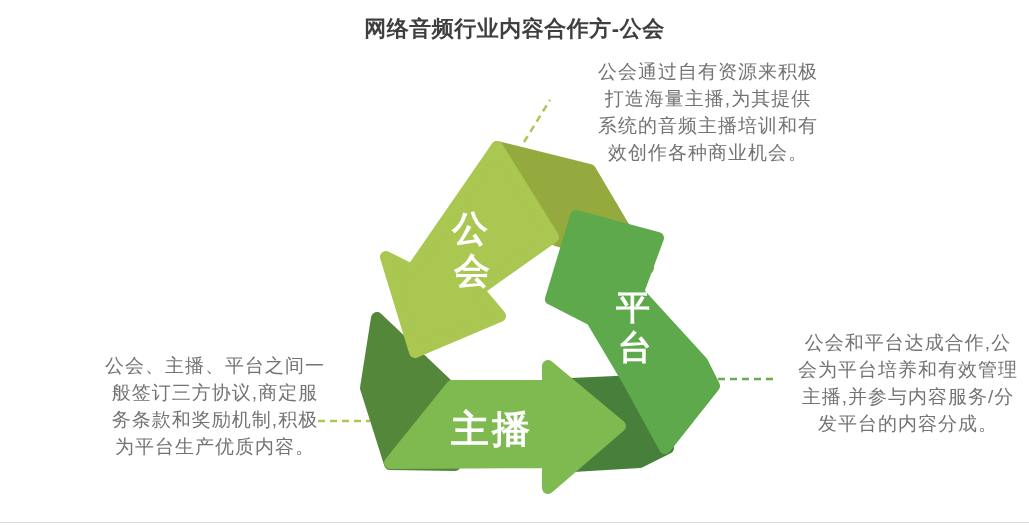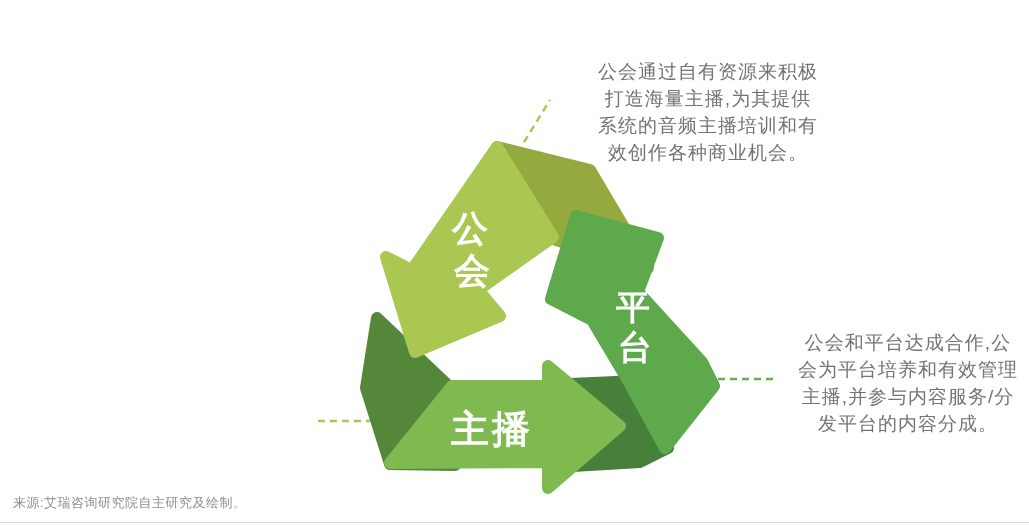--- a/index.html
+++ b/index.html
@@ -40,20 +40,21 @@
   .node-label{
     font-family:"Liberation Sans","DejaVu Sans",sans-serif;
     font-weight:bold;fill:#ffffff;
   }
 </style>
 </head>
 <body>
 
 <div class="canvas">
 
+  <div class="page-title">网络音频行业内容合作方-公会</div>
 
   <svg class="diagram" width="1029" height="525" viewBox="0 0 1029 525">
 
     <line class="connector" x1="524" y1="142" x2="550" y2="100" stroke="#a9c751"></line>
     <line class="connector" x1="318" y1="421" x2="370" y2="421" stroke="#a9c751"></line>
     <line class="connector" x1="718" y1="379" x2="776" y2="379" stroke="#6aaa50"></line>
 
     <path class="arm" d="M497,147 L590,170 L648,268 L556,240 Z" fill="#95aa3e" stroke="#95aa3e"></path>
 
     <path class="arm" d="M377,318 L455,392 L455,465 L390,464 L366,388 Z" fill="#55873a" stroke="#55873a"></path>
@@ -78,17 +79,20 @@
   <div class="note note-top-right">公会通过自有资源来积极
 打造海量主播,为其提供
 系统的音频主播培训和有
 效创作各种商业机会。</div>
 
   <div class="note note-right">公会和平台达成合作,公
 会为平台培养和有效管理
 主播,并参与内容服务/分
 发平台的内容分成。</div>
 
+  <div class="note note-left">公会、主播、平台之间一
+般签订三方协议,商定服
+务条款和奖励机制,积极
+为平台生产优质内容。</div>
 
-  <div class="source-line">来源:艾瑞咨询研究院自主研究及绘制。</div>
 
   <div class="bottom-rule"></div>
 </div>
 
 </body></html>

